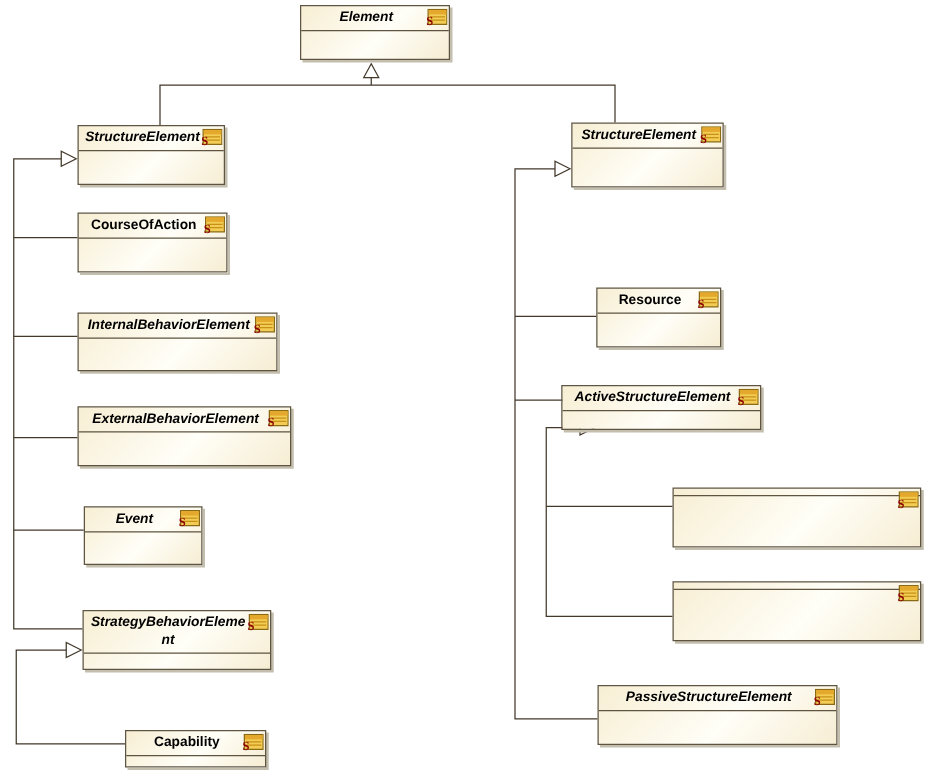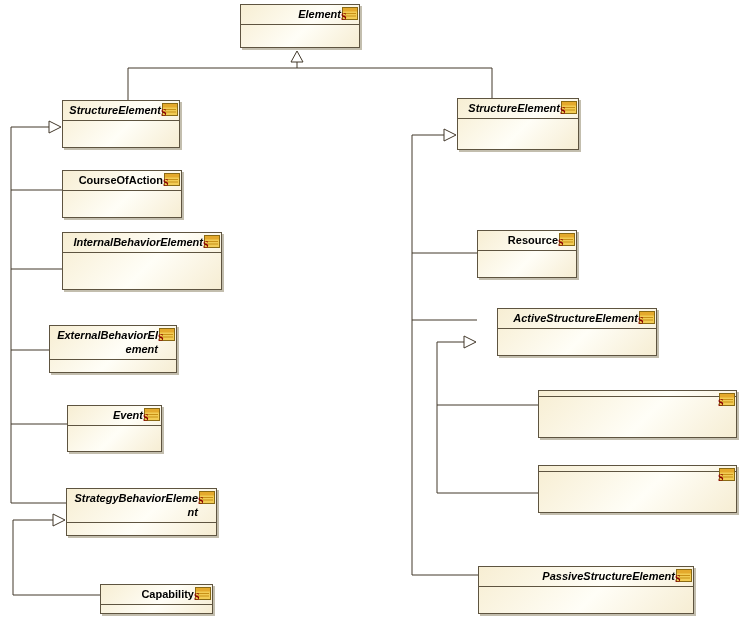--- a/index.html
+++ b/index.html
@@ -16,21 +16,21 @@
     display:flex;flex-direction:column;
     border:1px solid #5e5440;
     background:linear-gradient(135deg,#f7eed3 0%,#fffef7 55%,#f6edd3 100%);
     box-shadow:2px 2px 0 #c3beae;
   }
   .node-title{
     position:relative;
     box-sizing:border-box;
     border-bottom:1px solid #5e5440;
     padding:3px 18px 2px 4px;
-    text-align:right;
+    text-align:center;
     font-size:11px;font-weight:bold;color:#000000;
     line-height:1.25;
     overflow-wrap:anywhere;
   }
   .abstract .node-title{font-style:italic;}
   .node-body{flex:1;}
   .sticon{
     position:absolute;top:2px;right:1px;
     width:17px;height:14px;
   }
@@ -114,35 +114,35 @@
         <rect x="1.5" y="0.5" width="15" height="12" fill="#f2cc55" stroke="#8a6a14"></rect>
         <rect x="2" y="1" width="14" height="3.5" fill="#e4a92c"></rect>
         <line x1="3" y1="6.5" x2="15" y2="6.5" stroke="#c79016"></line>
         <line x1="3" y1="9" x2="15" y2="9" stroke="#c79016"></line>
         <text x="0" y="13" font-size="10" font-weight="bold" fill="#8b0000">S</text>
       </svg>
     </div>
     <div class="node-body"></div>
   </div>
 
-  <div class="node abstract" style="left:62px;top:232px;width:160px;height:58px">
+  <div class="node abstract" style="left:62px;top:250px;width:160px;height:47px">
     <div class="node-title">
       <span>InternalBehaviorElement</span>
       <svg class="sticon" viewBox="0 0 17 14">
         <rect x="1.5" y="0.5" width="15" height="12" fill="#f2cc55" stroke="#8a6a14"></rect>
         <rect x="2" y="1" width="14" height="3.5" fill="#e4a92c"></rect>
         <line x1="3" y1="6.5" x2="15" y2="6.5" stroke="#c79016"></line>
         <line x1="3" y1="9" x2="15" y2="9" stroke="#c79016"></line>
         <text x="0" y="13" font-size="10" font-weight="bold" fill="#8b0000">S</text>
       </svg>
     </div>
     <div class="node-body"></div>
   </div>
 
-  <div class="node abstract" style="left:49px;top:325px;width:128px;height:48px">
+  <div class="node abstract" style="left:62px;top:325px;width:171px;height:48px">
     <div class="node-title">
       <span>ExternalBehaviorElement</span>
       <svg class="sticon" viewBox="0 0 17 14">
         <rect x="1.5" y="0.5" width="15" height="12" fill="#f2cc55" stroke="#8a6a14"></rect>
         <rect x="2" y="1" width="14" height="3.5" fill="#e4a92c"></rect>
         <line x1="3" y1="6.5" x2="15" y2="6.5" stroke="#c79016"></line>
         <line x1="3" y1="9" x2="15" y2="9" stroke="#c79016"></line>
         <text x="0" y="13" font-size="10" font-weight="bold" fill="#8b0000">S</text>
       </svg>
     </div>
@@ -212,21 +212,21 @@
         <rect x="1.5" y="0.5" width="15" height="12" fill="#f2cc55" stroke="#8a6a14"></rect>
         <rect x="2" y="1" width="14" height="3.5" fill="#e4a92c"></rect>
         <line x1="3" y1="6.5" x2="15" y2="6.5" stroke="#c79016"></line>
         <line x1="3" y1="9" x2="15" y2="9" stroke="#c79016"></line>
         <text x="0" y="13" font-size="10" font-weight="bold" fill="#8b0000">S</text>
       </svg>
     </div>
     <div class="node-body"></div>
   </div>
 
-  <div class="node abstract" style="left:497px;top:308px;width:160px;height:48px">
+  <div class="node abstract" style="left:449px;top:308px;width:160px;height:36px">
     <div class="node-title">
       <span>ActiveStructureElement</span>
       <svg class="sticon" viewBox="0 0 17 14">
         <rect x="1.5" y="0.5" width="15" height="12" fill="#f2cc55" stroke="#8a6a14"></rect>
         <rect x="2" y="1" width="14" height="3.5" fill="#e4a92c"></rect>
         <line x1="3" y1="6.5" x2="15" y2="6.5" stroke="#c79016"></line>
         <line x1="3" y1="9" x2="15" y2="9" stroke="#c79016"></line>
         <text x="0" y="13" font-size="10" font-weight="bold" fill="#8b0000">S</text>
       </svg>
     </div>
@@ -252,21 +252,21 @@
         <rect x="1.5" y="0.5" width="15" height="12" fill="#f2cc55" stroke="#8a6a14"></rect>
         <rect x="2" y="1" width="14" height="3.5" fill="#e4a92c"></rect>
         <line x1="3" y1="6.5" x2="15" y2="6.5" stroke="#c79016"></line>
         <line x1="3" y1="9" x2="15" y2="9" stroke="#c79016"></line>
         <text x="0" y="13" font-size="10" font-weight="bold" fill="#8b0000">S</text>
       </svg>
     </div>
     <div class="node-body"></div>
   </div>
 
-  <div class="node abstract" style="left:478px;top:566px;width:216px;height:48px">
+  <div class="node abstract" style="left:478px;top:548px;width:192px;height:48px">
     <div class="node-title">
       <span>PassiveStructureElement</span>
       <svg class="sticon" viewBox="0 0 17 14">
         <rect x="1.5" y="0.5" width="15" height="12" fill="#f2cc55" stroke="#8a6a14"></rect>
         <rect x="2" y="1" width="14" height="3.5" fill="#e4a92c"></rect>
         <line x1="3" y1="6.5" x2="15" y2="6.5" stroke="#c79016"></line>
         <line x1="3" y1="9" x2="15" y2="9" stroke="#c79016"></line>
         <text x="0" y="13" font-size="10" font-weight="bold" fill="#8b0000">S</text>
       </svg>
     </div>

